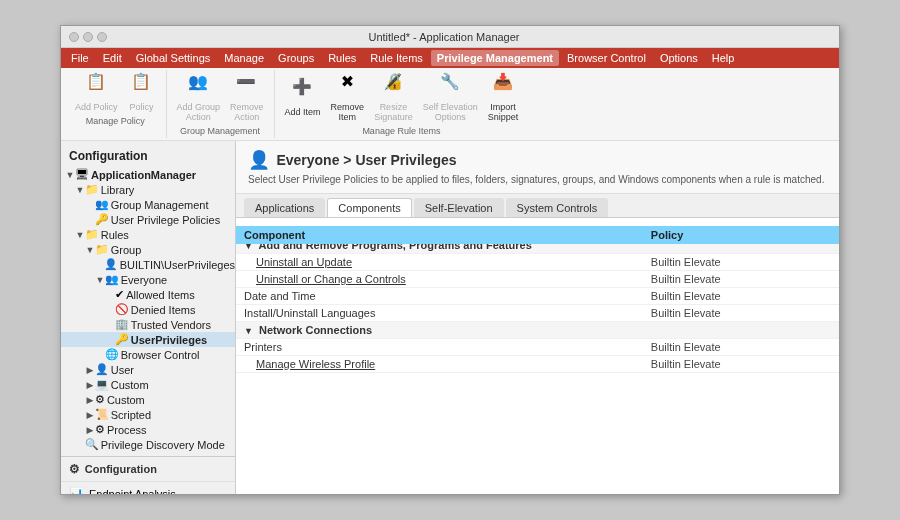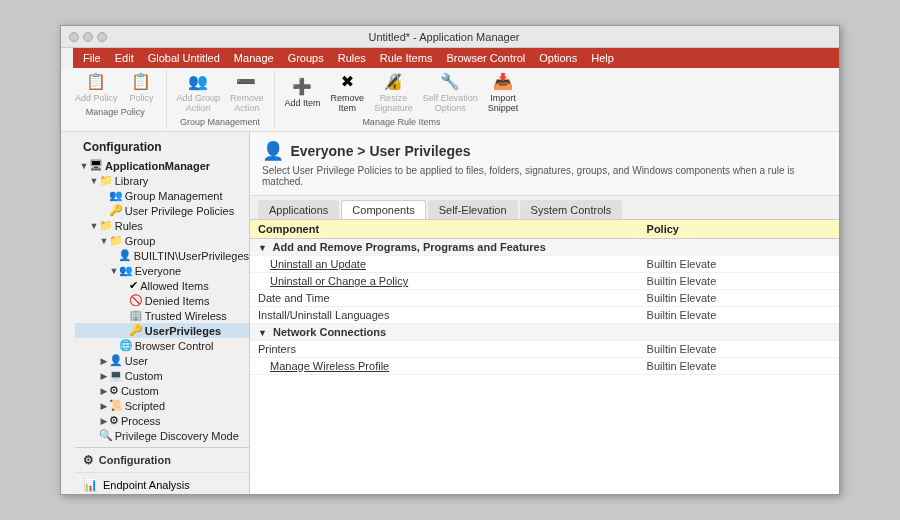--- a/index.html
+++ b/index.html
@@ -48,21 +48,20 @@
       color: #333;
     }
     
     .menu-bar {
       background: #c0392b;
       height: 20px;
       display: flex;
       align-items: center;
       padding: 0 4px;
       gap: 2px;
-      margin-left: 12px;
     }
     .menu-item {
       color: white;
       font-size: 11px;
       padding: 2px 6px;
       cursor: pointer;
       border-radius: 2px;
     }
     .menu-item.highlighted {
       background: rgba(255,255,255,0.35);
@@ -105,31 +104,30 @@
       min-width: 36px;
     }
     .toolbar-btn .btn-icon {
       font-size: 16px;
       line-height: 1;
     }
     .toolbar-btn .btn-label {
       font-size: 9px;
       color: #333;
       text-align: center;
-      margin-top: 3px;
+      margin-top: 12px;
     }
     .toolbar-btn.disabled .btn-icon, .toolbar-btn.disabled .btn-label {
       color: #aaa;
     }
     
     .main-area {
       display: flex;
       flex: 1;
       overflow: hidden;
-      padding-left: 14px;
     }
     
     .sidebar {
       width: 175px;
       background: #f0f0f0;
       border-right: 1px solid #ccc;
       overflow-y: auto;
       flex-shrink: 0;
       display: flex;
       flex-direction: column;
@@ -244,28 +242,28 @@
       flex: 1;
       overflow-y: auto;
       padding: 0;
     }
     table {
       width: 100%;
       border-collapse: collapse;
       font-size: 11px;
     }
     thead th {
-      background: #fef9c3;
+      background: #7dd3fc;
       padding: 3px 8px;
       text-align: left;
       font-weight: bold;
       border-bottom: 1px solid #ccc;
       color: #222;
       position: sticky;
-      top: 0;
+      top: 8px;
     }
     tbody td {
       padding: 2px 8px;
       border-bottom: 1px solid #f0f0f0;
       color: #333;
     }
     tbody td.indent { padding-left: 20px; text-decoration: underline; }
     .section-row td {
       font-weight: bold;
       background: #f5f5f5;
@@ -284,25 +282,26 @@
       <div class="title-bar-btn"></div>
       <div class="title-bar-btn"></div>
     </div>
     <span class="title-text">Untitled* - Application Manager</span>
     <div style="width:50px"></div>
   </div>
 
   <div class="menu-bar">
     <div class="menu-item">File</div>
     <div class="menu-item">Edit</div>
-    <div class="menu-item">Global Untitled</div>
+    <div class="menu-item">Global Settings</div>
     <div class="menu-item">Manage</div>
     <div class="menu-item">Groups</div>
     <div class="menu-item">Rules</div>
     <div class="menu-item">Rule Items</div>
+    <div class="menu-item highlighted">Privilege Management</div>
     <div class="menu-item">Browser Control</div>
     <div class="menu-item">Options</div>
     <div class="menu-item">Help</div>
   </div>
 
   <div class="toolbar">
 
     <div class="toolbar-group">
       <div class="toolbar-btns">
         <div class="toolbar-btn disabled">
@@ -421,21 +420,21 @@
         <div class="tree-item">
           <span class="tree-indent" style="width:44px"></span>
           <span class="tree-expand"> </span>
           <span class="tree-icon">🚫</span>
           <span class="tree-label">Denied Items</span>
         </div>
         <div class="tree-item">
           <span class="tree-indent" style="width:44px"></span>
           <span class="tree-expand"> </span>
           <span class="tree-icon">🏢</span>
-          <span class="tree-label">Trusted Wireless</span>
+          <span class="tree-label">Trusted Vendors</span>
         </div>
         <div class="tree-item selected">
           <span class="tree-indent" style="width:44px"></span>
           <span class="tree-expand"> </span>
           <span class="tree-icon">🔑</span>
           <span class="tree-label bold">UserPrivileges</span>
         </div>
         <div class="tree-item">
           <span class="tree-indent" style="width:34px"></span>
           <span class="tree-expand"> </span>
@@ -523,21 +522,21 @@
               <td colspan="2">
                 <span class="chevron">▼</span>
                 <span>Add and Remove Programs, Programs and Features</span>
               </td>
             </tr>
             <tr>
               <td class="indent">Uninstall an Update</td>
               <td class="policy-text">Builtin Elevate</td>
             </tr>
             <tr>
-              <td class="indent">Uninstall or Change a Policy</td>
+              <td class="indent">Uninstall or Change a Controls</td>
               <td class="policy-text">Builtin Elevate</td>
             </tr>
 
             <tr>
               <td>Date and Time</td>
               <td class="policy-text">Builtin Elevate</td>
             </tr>
             <tr>
               <td>Install/Uninstall Languages</td>
               <td class="policy-text">Builtin Elevate</td>

